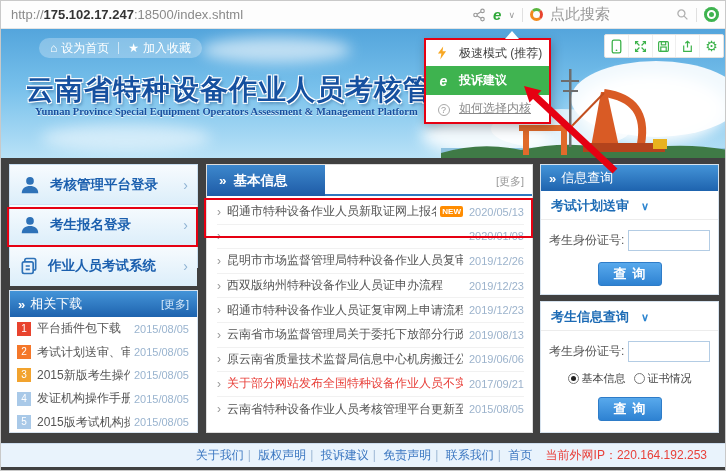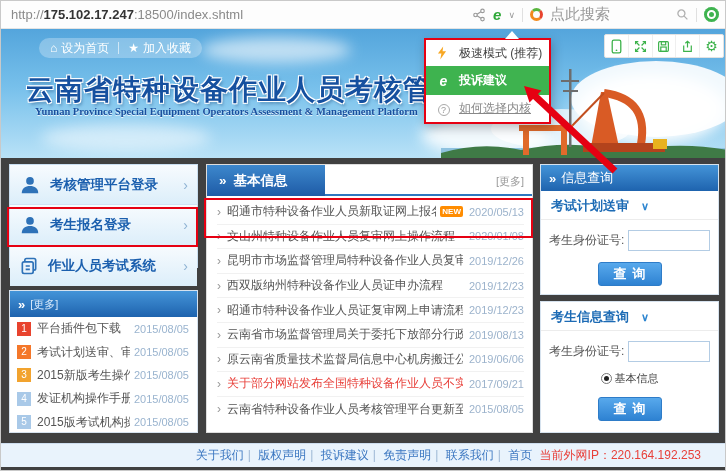--- a/index.html
+++ b/index.html
@@ -105,21 +105,21 @@
     color:#fff; font-weight:bold; font-size:13px; letter-spacing:6px; text-indent:6px; cursor:pointer; }
   .radios { margin:9px 2px 0; display:flex; justify-content:center; gap:8px; font-size:11px; color:#444; }
   .radio-opt { display:flex; align-items:center; gap:3px; cursor:pointer; }
   .rdo { width:11px; height:11px; border:1px solid #777; border-radius:50%; background:#fff; position:relative; flex:none; }
   .rdo.checked::after { content:""; position:absolute; left:2px; top:2px; width:5px; height:5px; background:#222; border-radius:50%; }
 
   
   #footer { position:absolute; left:0; top:442px; width:726px; height:24px; background:#e9f3fc; border-top:1px solid #cdddee; }
   .f-links { width:100%; text-align:center; line-height:23px; font-size:12px; color:#9db7d4; }
   .f-links .lk { color:#3a76c0; cursor:pointer; margin:0 4px; }
-  .f-ip { position:absolute; right:26px; top:0; line-height:23px; font-size:12px; color:#e8403a; }
+  .f-ip { position:absolute; right:20px; top:0; line-height:23px; font-size:12px; color:#e8403a; }
 
   svg { display:block; }
 </style>
 </head>
 <body>
 
 <div id="app">
 
   <div id="browser-bar">
     <div class="url"><span>http://</span><span class="host">175.102.17.247</span><span>:18500/index.shtml</span></div>
@@ -267,20 +267,21 @@
           </g>
         </svg>
       <span class="lbl">作业人员考试系统</span>
       <span class="rc">›</span>
     </div>
   </div>
 
   <div id="dl-box" class="panel">
     <div class="p-header">
       <span class="chev">»</span>
+      <span class="t">相关下载</span>
       <span class="more">[更多]</span>
     </div>
     <div class="dl-row">
         <span class="dl-num n1">1</span>
         <span class="dl-t">平台插件包下载</span>
         <span class="dl-d">2015/08/05</span>
       </div>
     <div class="dl-row">
         <span class="dl-num n2">2</span>
         <span class="dl-t">考试计划送审、审核 ...</span>
@@ -313,21 +314,20 @@
     </div>
     <div class="n-list">
       <div class="n-row">
           <span class="n-arr">›</span>
           <span class="n-title">昭通市特种设备作业人员新取证网上报名流程</span>
           <span class="new-badge">NEW</span>
           <span class="n-date">2020/05/13</span>
         </div>
       <div class="n-row">
           <span class="n-arr">›</span>
-          <span class="n-title">文山州特种设备作业人员复审网上操作流程</span>
           <span class="n-date">2020/01/08</span>
         </div>
       <div class="n-row">
           <span class="n-arr">›</span>
           <span class="n-title">昆明市市场监督管理局特种设备作业人员复审流程...</span>
           <span class="n-date">2019/12/26</span>
         </div>
       <div class="n-row">
           <span class="n-arr">›</span>
           <span class="n-title">西双版纳州特种设备作业人员证申办流程</span>
@@ -377,20 +377,24 @@
   <div id="q2-box" class="panel">
     <div class="q-sec"><span>考生信息查询</span><span class="cd">∨</span></div>
     <div class="q-form">
       <span class="fl">考生身份证号:</span>
       <input type="text" style="">
     </div>
     <div class="radios">
       <span class="radio-opt">
           <span class="rdo checked"></span>
           <span>基本信息</span>
+        </span>
+      <span class="radio-opt">
+          <span class="rdo"></span>
+          <span>证书情况</span>
         </span>
     </div>
     <button class="q-btn">查询</button>
   </div>
 
   <div id="footer">
     <div class="f-links">
       <span class="lk">关于我们</span><span>|</span>
       <span class="lk">版权声明</span><span>|</span>
       <span class="lk">投诉建议</span><span>|</span>

